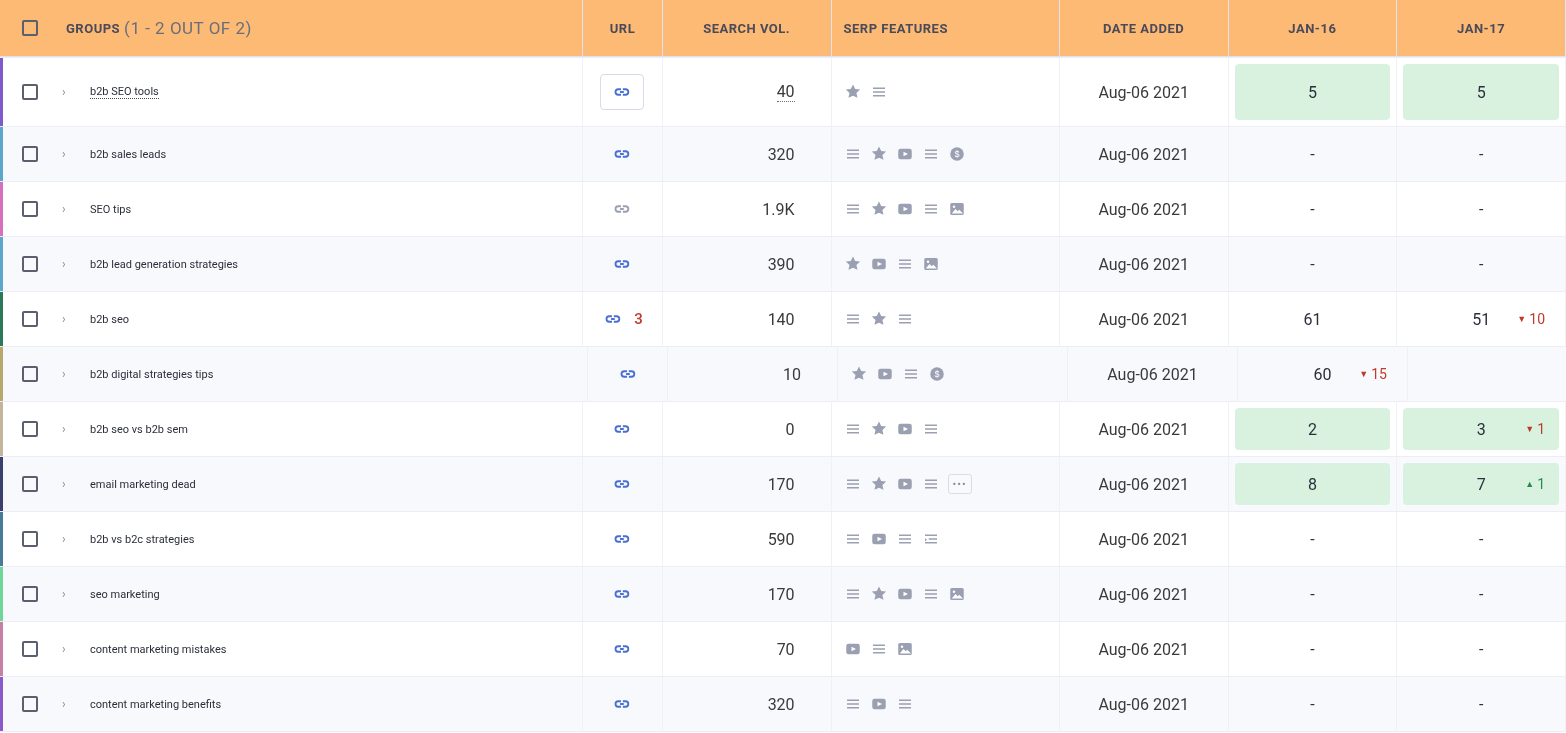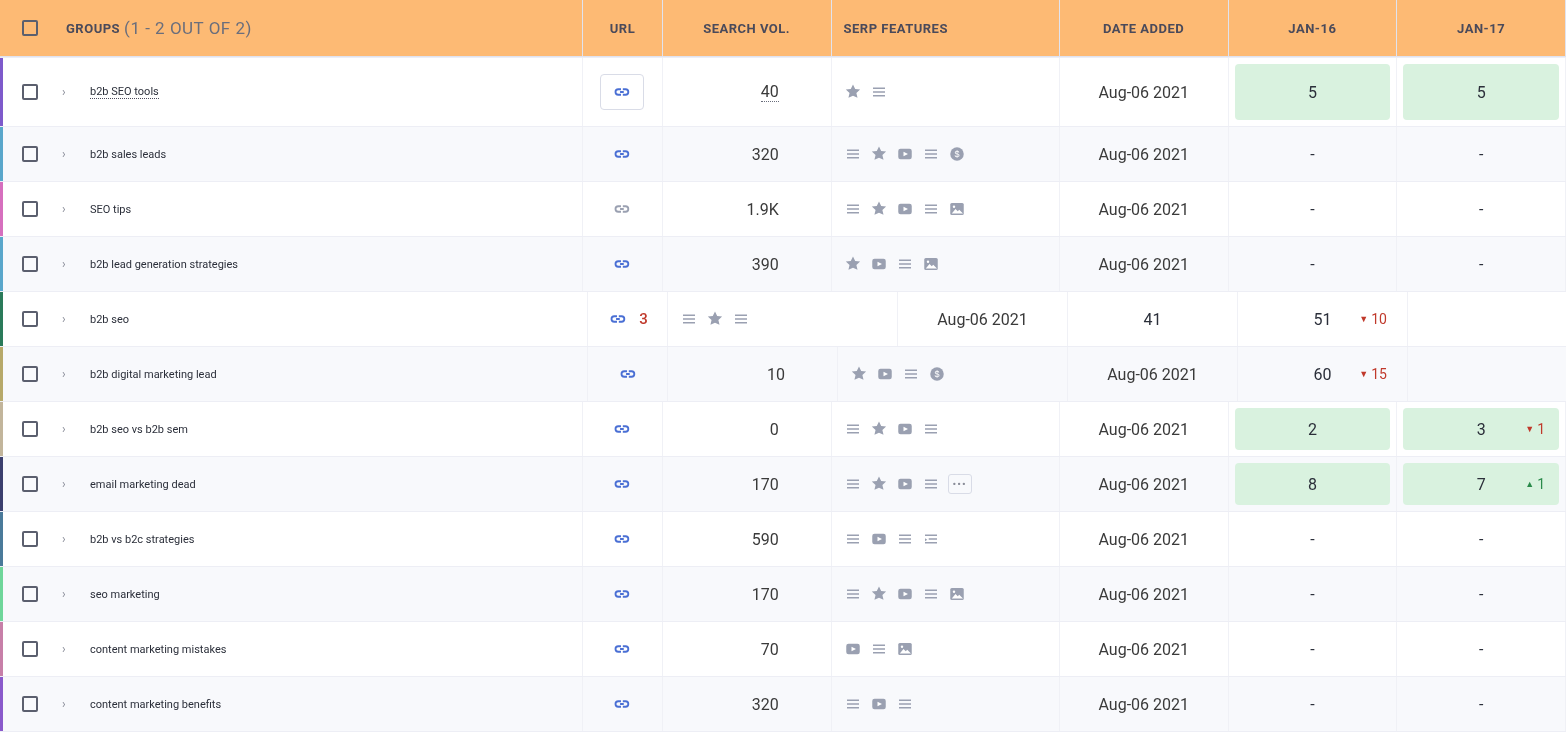--- a/index.html
+++ b/index.html
@@ -42,21 +42,21 @@
     width: 3px;
   }
   .cell {
     padding: 16px 12px;
     display: flex;
     align-items: center;
     border-right: 1px solid #f0f1f6;
   }
   .col-group   { width: 588px; padding-left: 22px; }
   .col-url     { width: 80px; justify-content: center; }
-  .col-vol     { width: 170px; justify-content: flex-end; padding-right: 52px; color:#3a3a3a; }
+  .col-vol     { width: 170px; justify-content: flex-end; padding-right: 36px; color:#3a3a3a; }
   .col-serp    { width: 230px; gap: 8px; }
   .col-date    { width: 170px; justify-content: center; color:#3a3a3a; }
   .col-rank    { width: 170px; justify-content: center; position: relative; }
   .header-row .cell { border-right: 1px solid #e0e3ef; }
   .header-row .col-group { padding-left: 22px; }
   .header-row .col-vol { justify-content: center; padding-right:12px;}
   .checkbox {
     width: 16px;
     height: 16px;
     border: 2px solid #5b5f6e;
@@ -410,56 +410,59 @@
       <span class="keyword">b2b seo</span>
     </div>
     <div class="cell col-url">
           <span class="url-link-plain">
             <svg width="22" height="22" viewBox="0 0 24 24">
               <use href="#ic-link"></use>
             </svg>
             <span class="url-badge">3</span>
           </span>
         </div>
+    <div class="cell col-vol">
+          <span class="">140</span>
+        </div>
     <div class="cell col-serp">
           <span class="serp-ic">
             <svg width="18" height="18" viewBox="0 0 24 24">
               <use href="#ic-lines"></use>
             </svg>
           </span>
           <span class="serp-ic">
             <svg width="18" height="18" viewBox="0 0 24 24">
               <use href="#ic-star"></use>
             </svg>
           </span>
           <span class="serp-ic">
             <svg width="18" height="18" viewBox="0 0 24 24">
               <use href="#ic-lines"></use>
             </svg>
           </span>
         </div>
     <div class="cell col-date">Aug-06 2021</div>
     <div class="cell col-rank">
           <div class="rank-box">
-            <span class="rank-val">41</span>
+            <span class="rank-val">61</span>
           </div>
         </div>
     <div class="cell col-rank">
           <div class="rank-box">
             <span class="rank-val">51</span>
             <span class="delta down"><span style="font-size:9px">▼</span> 10</span>
           </div>
         </div>
   </div>
       <div class="row alt">
     <div class="color-bar" style="background:#b7a96a"></div>
     <div class="cell col-group">
       <span class="checkbox"></span>
       <span class="expand-caret">›</span>
-      <span class="keyword">b2b digital marketing lead</span>
+      <span class="keyword">b2b digital strategies tips</span>
     </div>
     <div class="cell col-url">
           <span class="url-link-plain">
             <svg width="22" height="22" viewBox="0 0 24 24">
               <use href="#ic-link"></use>
             </svg>
           </span>
         </div>
     <div class="cell col-vol">
           <span class="">10</span>

